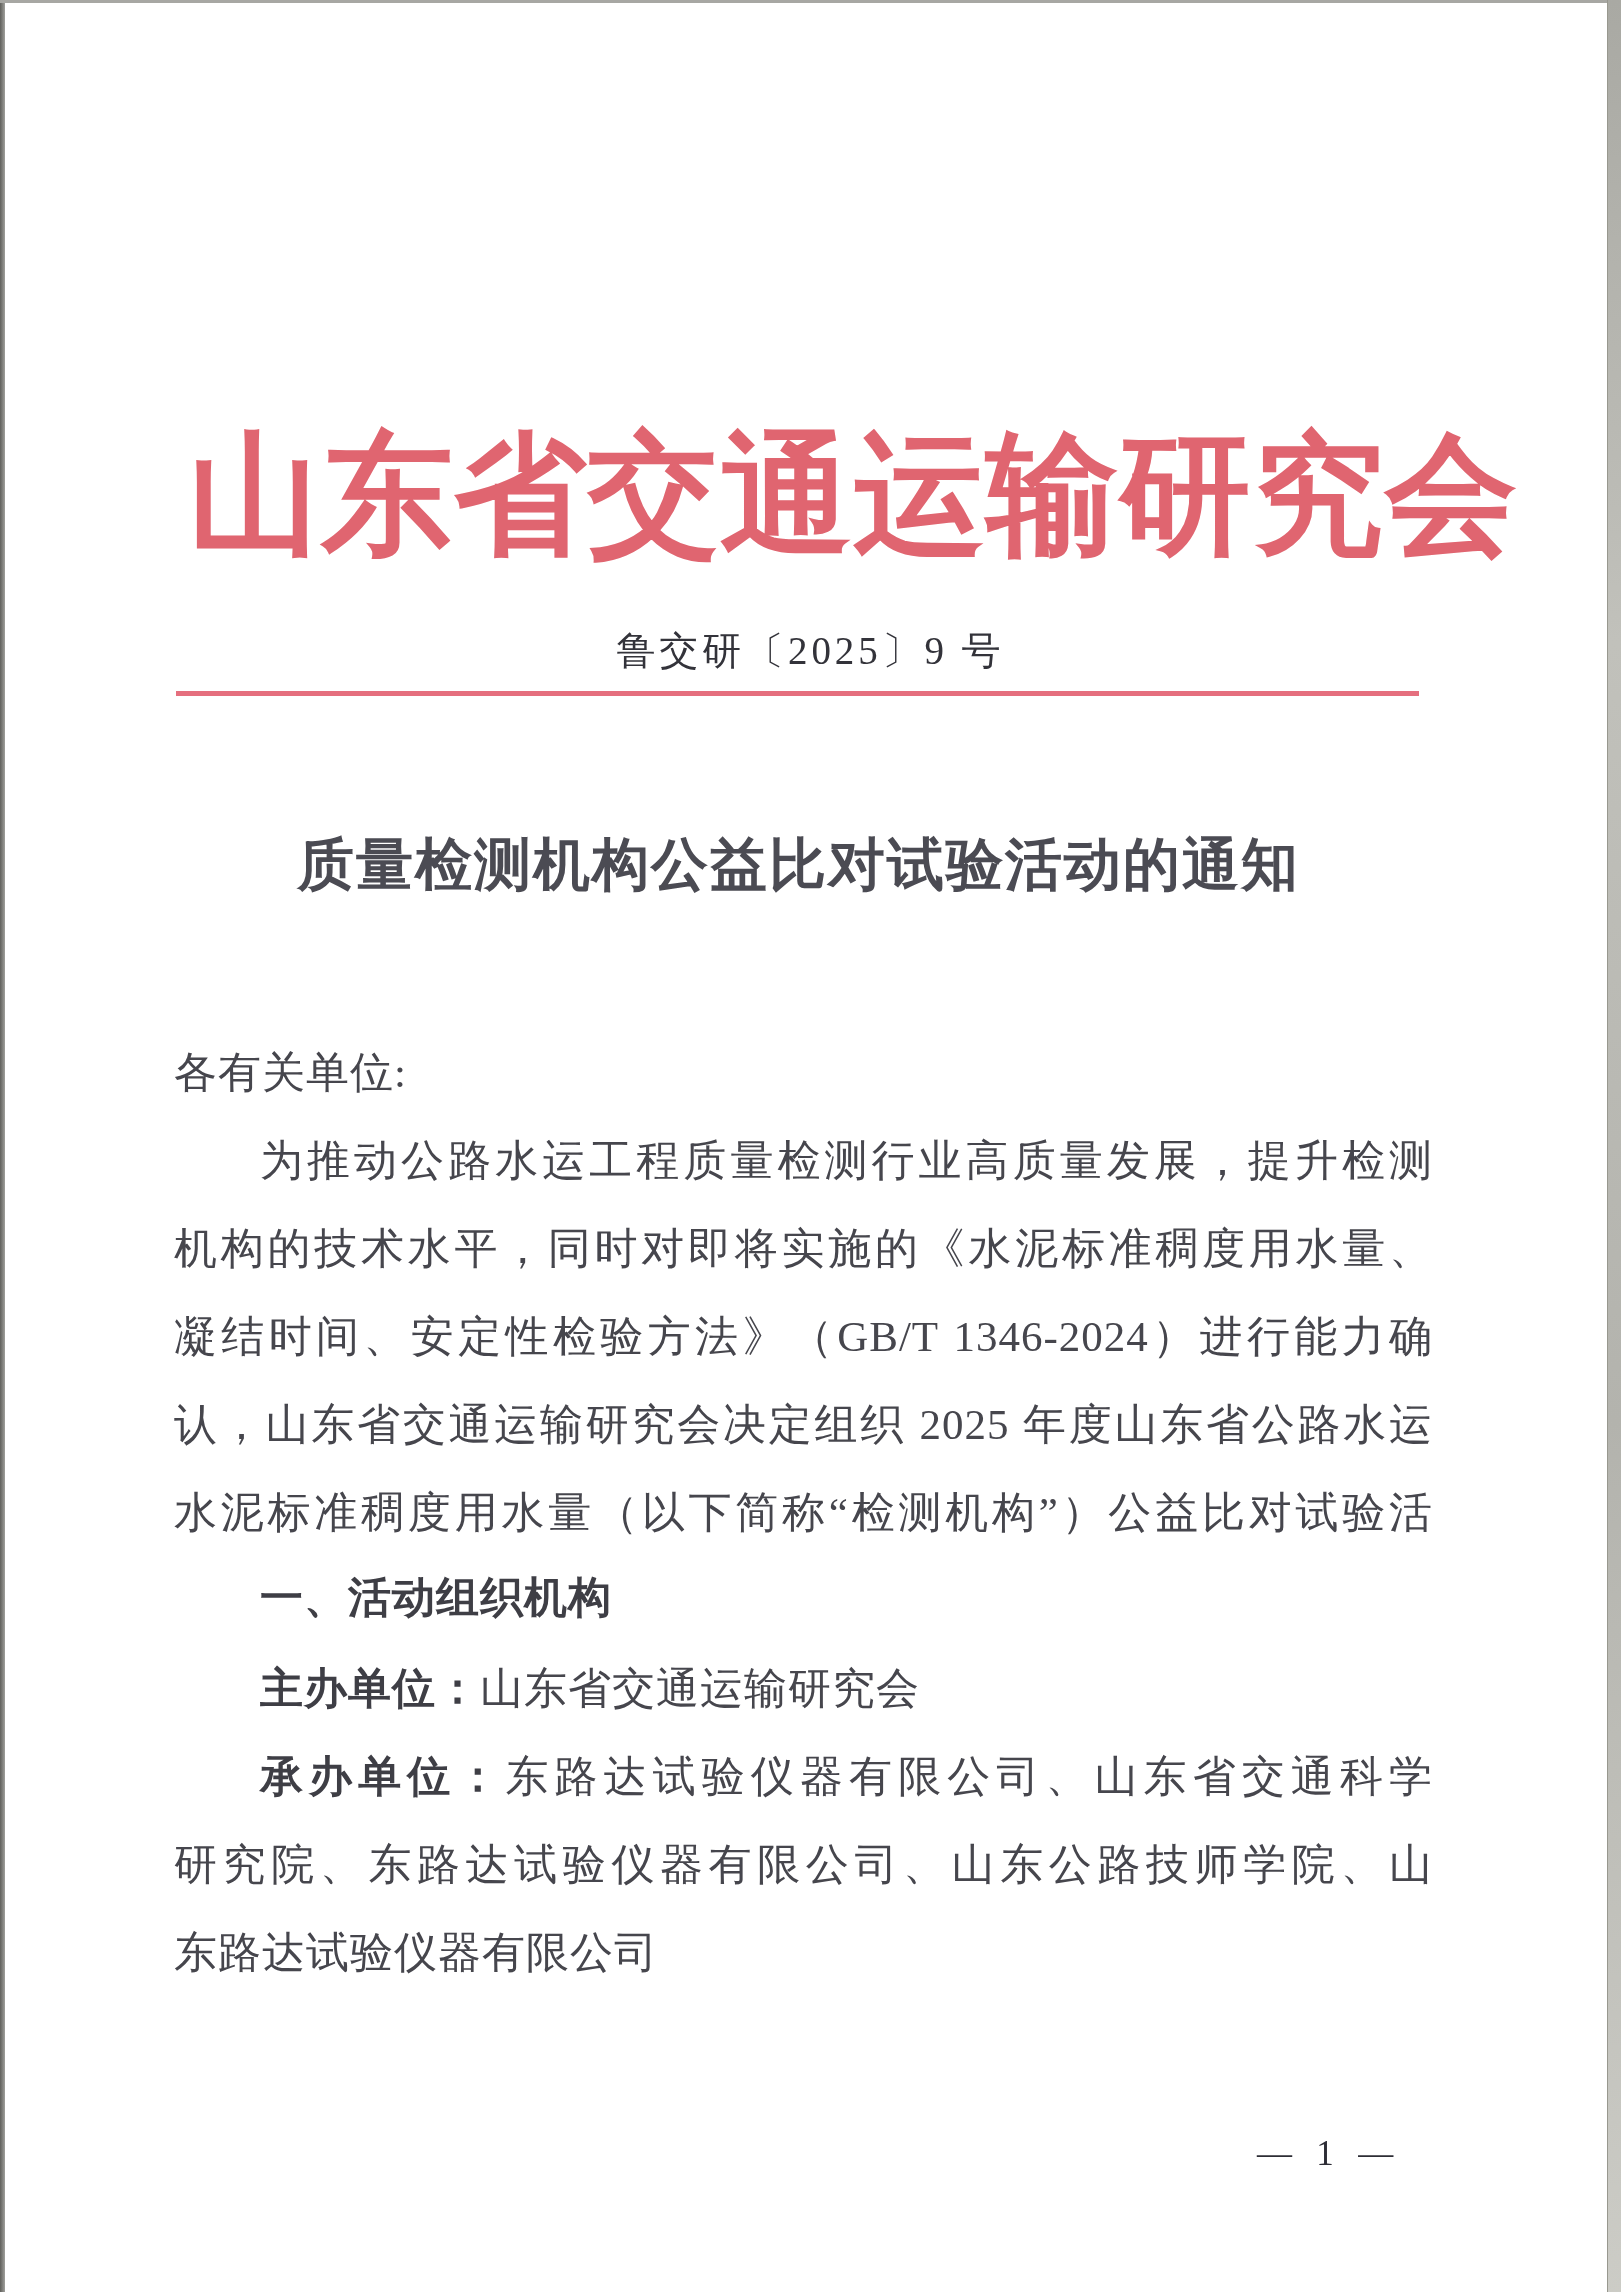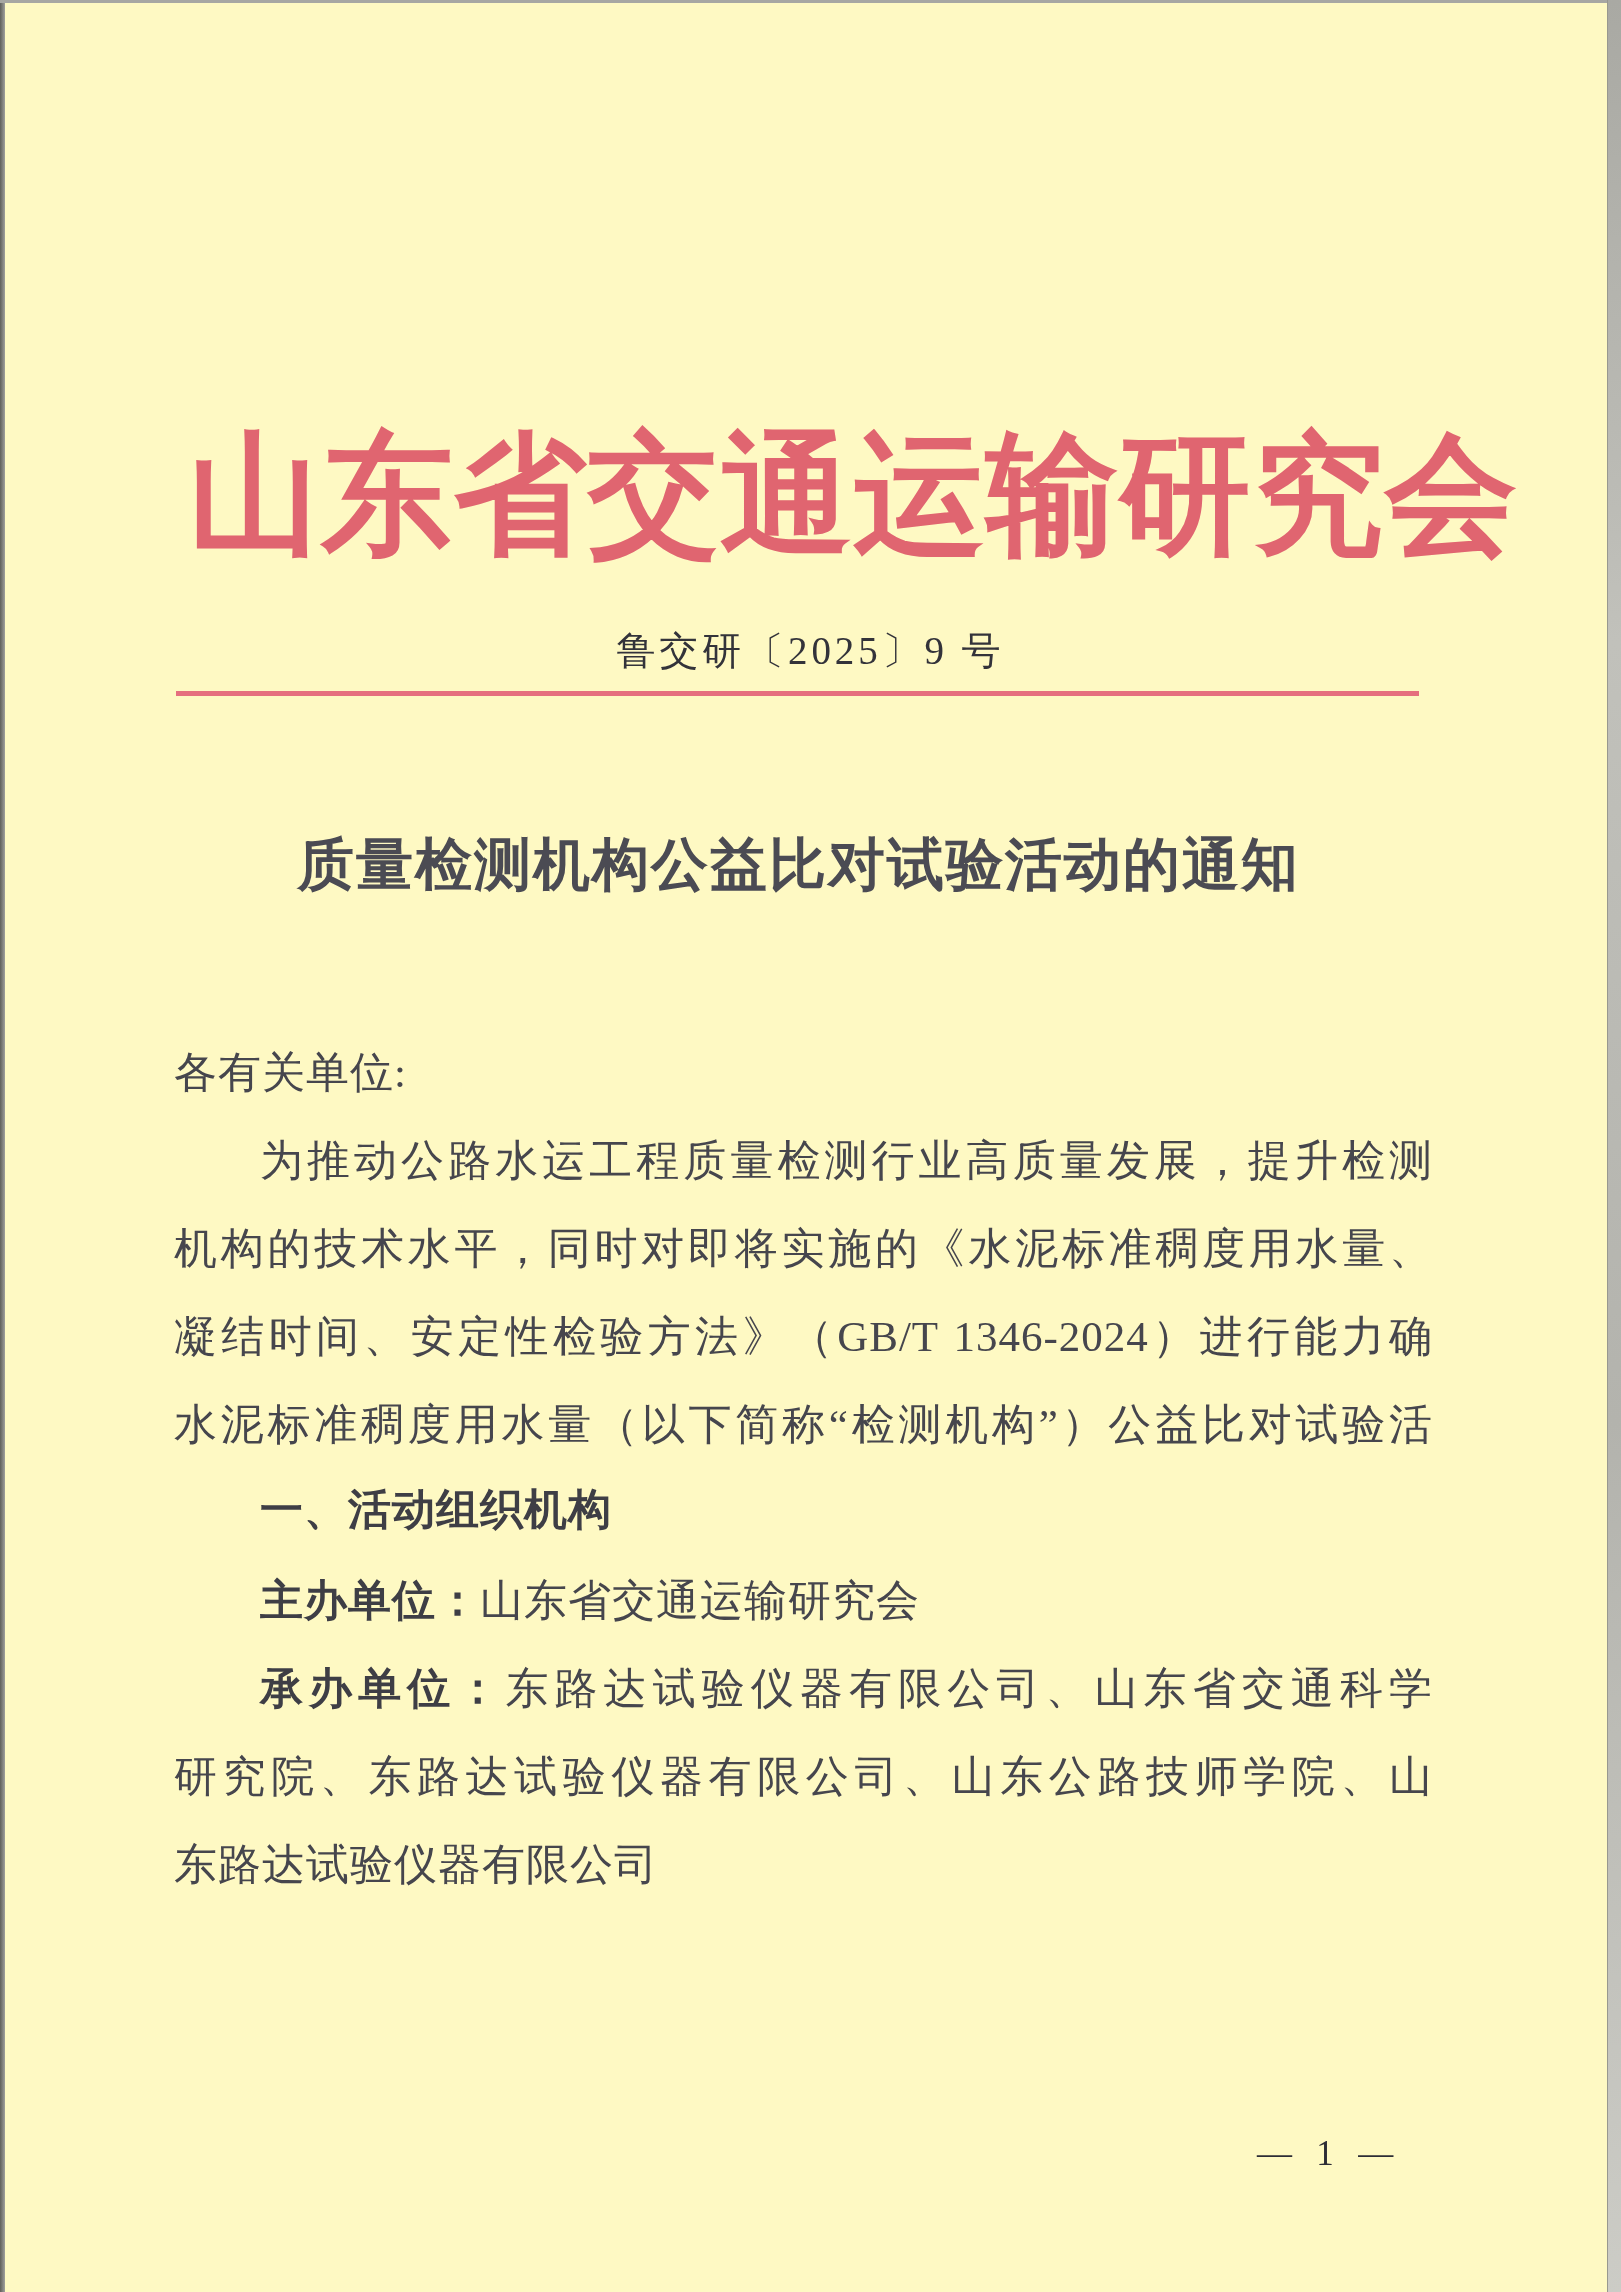--- a/index.html
+++ b/index.html
@@ -1,19 +1,19 @@
 <!DOCTYPE html>
 <html lang="zh"><head>
 <meta charset="utf-8">
 <style>
   html,body { margin:0; padding:0; background:#e9e9e9; }
   .page {
     position:relative;
     width:1621px; height:2293px;
-    background:#fef9c3;
+    background:#ffffff;
     overflow:hidden;
     font-family:"Liberation Serif","DejaVu Serif",serif;
   }
   
   .edge-left  { position:absolute; left:0; top:0; width:4.9px; height:100%;
                 background:linear-gradient(to right,#5f5f5b,#a0a09c); }
   .edge-top   { position:absolute; left:0; top:0; width:100%; height:2.9px;
                 background:#a7a7a3; }
   .edge-right { position:absolute; right:0; top:0; width:12.7px; height:100%;
                 border-left:1px solid #98988f;
@@ -86,20 +86,21 @@
     <span>质量检测机构公益比对试验活动的通知</span>
   </h1>
 
   <main class="body">
 
     <div class="bl">各有关单位:</div>
 
     <div class="bl indent spread">为推动公路水运工程质量检测行业高质量发展，提升检测</div>
     <div class="bl spread">机构的技术水平，同时对即将实施的《水泥标准稠度用水量、</div>
     <div class="bl spread">凝结时间、安定性检验方法》（GB/T 1346-2024）进行能力确</div>
+    <div class="bl spread">认，山东省交通运输研究会决定组织 2025 年度山东省公路水运</div>
     <div class="bl spread">水泥标准稠度用水量（以下简称“检测机构”）公益比对试验活</div>
 
     <div class="bl indent bold-cn">一、活动组织机构</div>
 
     <div class="bl indent">
       <span class="bold-cn">主办单位：</span><span>山东省交通运输研究会</span>
     </div>
 
     <div class="bl indent spread">
       <span class="bold-cn">承办单位：</span><span>东路达试验仪器有限公司、山东省交通科学</span>

